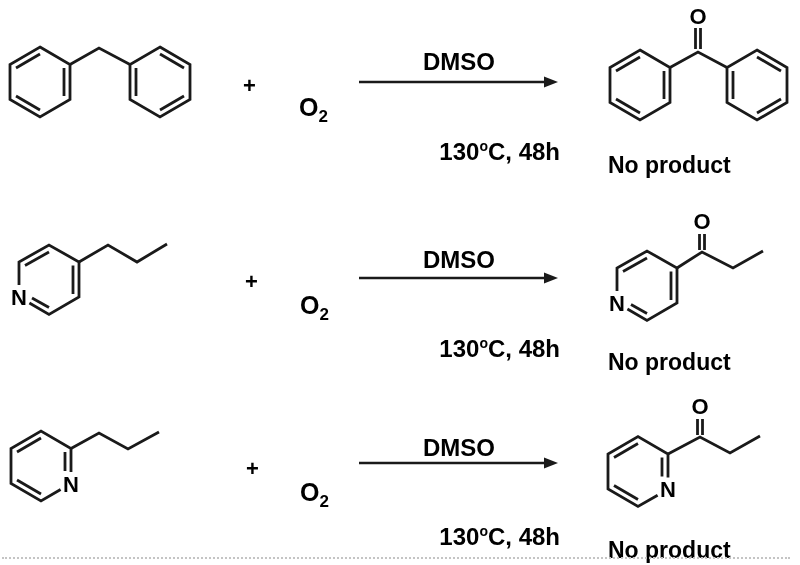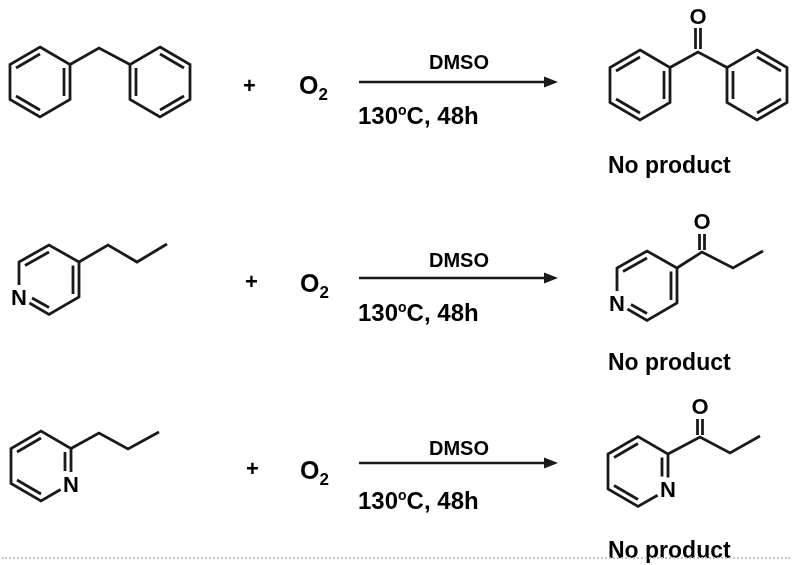--- a/index.html
+++ b/index.html
@@ -6,24 +6,24 @@
   .canvas{position:relative;width:800px;height:565px;background:#ffffff;overflow:hidden;
           font-family:"Liberation Sans",sans-serif;font-weight:bold;color:#000;}
   .abs{position:absolute;white-space:nowrap;}
   svg{position:absolute;overflow:visible;}
   .mol path{stroke:#1a1a1a;stroke-width:2.8;fill:none;stroke-linejoin:miter;stroke-linecap:butt;}
   .mol text{fill:#000;font-size:22px;font-weight:bold;text-anchor:middle;
             font-family:"Liberation Sans",sans-serif;}
   .arrow line{stroke:#1a1a1a;stroke-width:2.4;}
   .arrow polygon{fill:#1a1a1a;stroke:none;}
   .plus{font-size:22px;line-height:22px;}
-  .formula{font-size:25px;line-height:26px;}
+  .formula{font-size:25px;line-height:36px;margin-top:17px;}
   .formula sub{font-size:17px;}
-  .reagent{width:202px;text-align:center;font-size:20px;line-height:24px;}
-  .cond{width:202px;text-align:left;font-size:24px;line-height:24px;}
+  .reagent{width:202px;text-align:center;font-size:24px;line-height:24px;}
+  .cond{width:202px;text-align:right;font-size:24px;line-height:24px;margin-top:36px;}
   .cond sup{font-size:14px;}
   .result{font-size:23px;line-height:23px;margin-top:8px;}
   .dotted{position:absolute;left:2px;top:557px;width:788px;height:0;
           border-top:2px dotted #c4c4c4;}
 </style>
 </head>
 <body>
 
 <div class="canvas">
 

